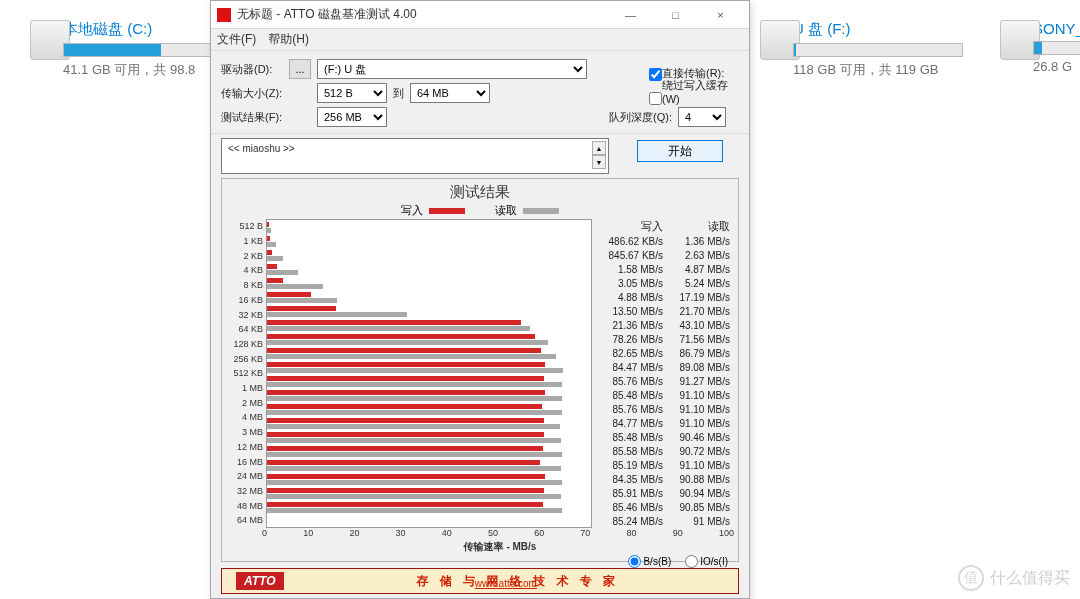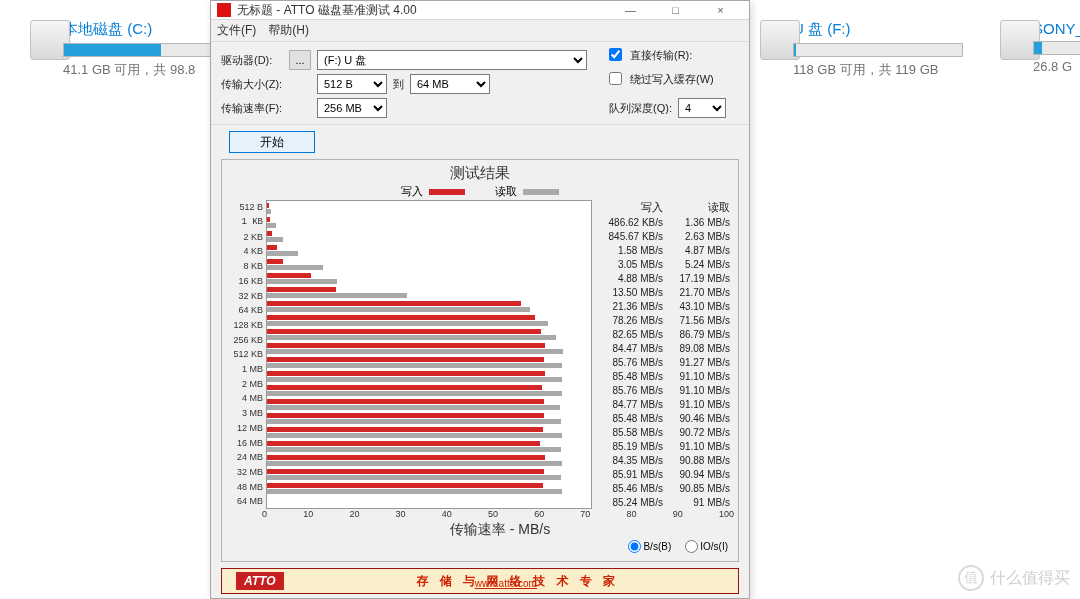--- a/index.html
+++ b/index.html
@@ -10,34 +10,34 @@
   .drive-title { color: #057ED6; font-size: 15px; font-weight: 500; }
   .drive-bar { height: 14px; border: 1px solid #b8b8b8; background: #e9e9e9; position: relative; margin: 4px 0; }
   .drive-bar .fill { position: absolute; left: 0; top: 0; bottom: 0; background: #26A0DA; }
   .drive-sub { color: #707070; font-size: 13px; }
   .drive-icon { width: 40px; height: 40px; background: linear-gradient(#f6f6f6,#d9d9d9); border: 1px solid #c2c2c2; border-radius: 3px; position: absolute; }
   .drive-item { position: absolute; display: flex; }
   .drive-item .info { margin-left: 33px; width: 170px; }
 
   
   .atto { position: absolute; left: 210px; top: 0; width: 540px; height: 599px; background: #f0f0f0; border: 1px solid #a6a6a6; display: flex; flex-direction: column; box-shadow: 2px 2px 8px rgba(0,0,0,.15); }
-  .titlebar { height: 19px; display: flex; align-items: center; padding: 0 6px; background: #fff; border-bottom: 1px solid #d6d6d6; }
+  .titlebar { height: 28px; display: flex; align-items: center; padding: 0 6px; background: #fff; border-bottom: 1px solid #d6d6d6; }
   .titlebar .appicon { width: 14px; height: 14px; background: #d11; margin-right: 6px; }
   .titlebar .title { flex: 1; font-size: 12px; color: #333; }
   .winbtn { width: 45px; height: 28px; display: flex; align-items: center; justify-content: center; color: #555; }
   .menubar { height: 22px; display: flex; align-items: center; padding: 0 6px; gap: 12px; font-size: 12px; color: #333; border-bottom: 1px solid #ddd; background: #f0f0f0; }
 
   .params { padding: 6px 10px 4px 10px; display: flex; border-bottom: 1px solid #ddd; }
   .params-left { flex: 1; }
   .params-right { width: 130px; }
   .prow { display: flex; align-items: center; height: 24px; font-size: 11px; color: #222; }
   .plabel { width: 68px; }
   .pbtn { width: 22px; height: 20px; border: 1px solid #adadad; background: #e1e1e1; margin-right: 6px; font-size: 11px; }
   .psel { height: 20px; border: 1px solid #7a7a7a; background: #fff; font-size: 11px; padding: 0 2px; }
-  .pchk { display: flex; align-items: flex-start; gap: 8px; }
+  .pchk { display: flex; align-items: flex-end; gap: 0; margin-left: 40px; }
   .pchk input { width: 13px; height: 13px; }
 
   .desc { margin: 4px 10px; border: 1px solid #7a7a7a; background: #fff; height: 36px; padding: 4px 6px; font-size: 10px; color: #333; position: relative; }
   .desc .spin { position: absolute; right: 2px; top: 2px; width: 14px; display: flex; flex-direction: column; }
   .desc .spin button { height: 14px; font-size: 7px; line-height: 5px; border: 1px solid #aaa; background: #eee;}
 
   .startbtn { width: 86px; height: 22px; border: 1px solid #0078d7; background: #e5f1fb; font-size: 12px; margin-left: 8px; }
 
   .results { flex: 1; margin: 0 10px 4px 10px; border: 1px solid #b4b4b4; background: #f0f0f0; position: relative; padding: 4px 0 0 0; min-height: 0; }
   .results-title { text-align: center; font-size: 15px; color: #333; }
@@ -47,21 +47,21 @@
   .sw.gray { background: #a9a9a9; }
 
   .chart-area { display: flex; align-items: stretch; padding: 0 4px; }
   .ylabels { width: 40px; text-align: right; font-size: 9px; color: #333; display: flex; flex-direction: column; justify-content: space-around; padding-right: 3px; }
   .bars { flex: 1; border: 1px solid #999; background: #fff; position: relative; }
   .bars .row { height: 14px; display: flex; flex-direction: column; justify-content: center; gap: 1px; }
   .bar { height: 5px; }
   .bar.red { background: #d42626; }
   .bar.gray { background: #a9a9a9; }
   .xticks { display: flex; height: 12px; font-size: 9px; color: #333; justify-content: space-between; margin-left: 40px; padding-right: 4px; }
-  .xlabel { text-align: center; font-size: 14px; color: #333;  margin-left: 40px; }
+  .xlabel { text-align: center; font-size: 10px; color: #333;  margin-left: 40px; font-weight: bold; }
 
   .datacols { width: 142px; font-size: 10px; color: #222; padding: 0 4px; display: flex; flex-direction: column; }
   .datacols .hdr { display: flex; font-size: 11px; }
   .datacols .hdr span, .datacols .drow span { flex: 1; text-align: right; white-space: nowrap; }
   .datacols .drow { display: flex; height: 14px; align-items: center; }
 
   .unitrow { display: flex; justify-content: flex-end; gap: 14px; padding: 1px 10px; font-size: 10px; align-items: center;}
   .unitrow label { display: flex; align-items: center; gap: 2px;}
 
   .footerbanner { margin: 2px 10px 4px 10px; height: 26px; border: 1px solid #9a1111; background: #fbeeca; display: flex; align-items: center; font-size: 12px; }
@@ -131,21 +131,21 @@
         <select class="psel" style="width:270px"><option>(F:) U 盘</option></select>
       </div>
       <div class="prow">
         <span class="plabel">传输大小(Z):</span>
         <span style="width:28px"></span>
         <select class="psel" style="width:70px"><option>512 B</option></select>
         <span style="margin:0 6px">到</span>
         <select class="psel" style="width:80px"><option>64 MB</option></select>
       </div>
       <div class="prow">
-        <span class="plabel">传输速率(F):</span>
+        <span class="plabel">测试结果(F):</span>
         <span style="width:28px"></span>
         <select class="psel" style="width:70px"><option>256 MB</option></select>
       </div>
     </div>
     <div class="params-right">
       <div class="prow pchk">
           <input type="checkbox" checked="" style="">
           <span>直接传输(R):</span>
         </div>
       <div class="prow pchk">
@@ -153,36 +153,43 @@
           <span>绕过写入缓存(W)</span>
         </div>
       <div class="prow">
         <span>队列深度(Q):</span>
         <select class="psel" style="width:48px; margin-left:6px"><option>4</option></select>
       </div>
     </div>
   </div>
 
   <div style="display:flex; align-items:flex-start">
+    <div class="desc" style="flex:1">
+      <span>&lt;&lt; miaoshu &gt;&gt;</span>
+      <div class="spin">
+          <button>▲</button>
+          <button>▼</button>
+        </div>
+    </div>
     <div style="width:130px; padding:6px 10px">
       <button class="startbtn">开始</button>
     </div>
   </div>
 
   <div class="results">
     <div class="results-title">测试结果</div>
     <div class="legend-row">
       <span><span>写入</span><span class="sw red"></span></span>
       <span><span>读取</span><span class="sw gray"></span></span>
     </div>
 
     <div class="chart-area">
       <div class="ylabels" id="ylabels">
           <div style="height: 14px; line-height: 14px;">512 B</div>
-          <div style="height: 14px; line-height: 14px; font-family: Liberation Mono, monospace;">1 KB</div>
+          <div style="height: 14px; line-height: 14px;">1 KB</div>
           <div style="height: 14px; line-height: 14px;">2 KB</div>
           <div style="height: 14px; line-height: 14px;">4 KB</div>
           <div style="height: 14px; line-height: 14px;">8 KB</div>
           <div style="height: 14px; line-height: 14px;">16 KB</div>
           <div style="height: 14px; line-height: 14px;">32 KB</div>
           <div style="height: 14px; line-height: 14px;">64 KB</div>
           <div style="height: 14px; line-height: 14px;">128 KB</div>
           <div style="height: 14px; line-height: 14px;">256 KB</div>
           <div style="height: 14px; line-height: 14px;">512 KB</div>
           <div style="height: 14px; line-height: 14px;">1 MB</div>

